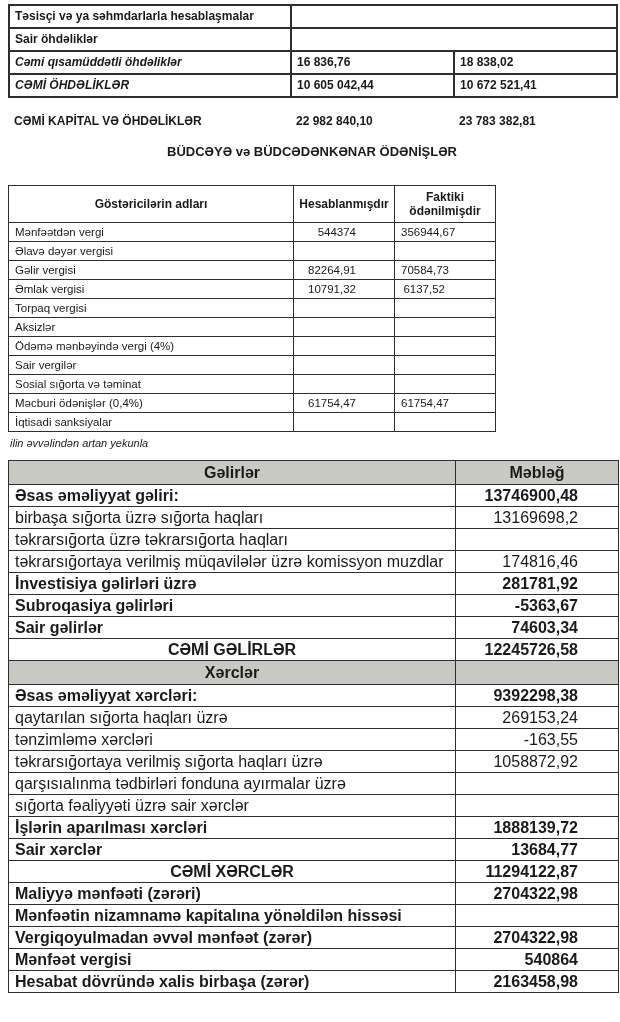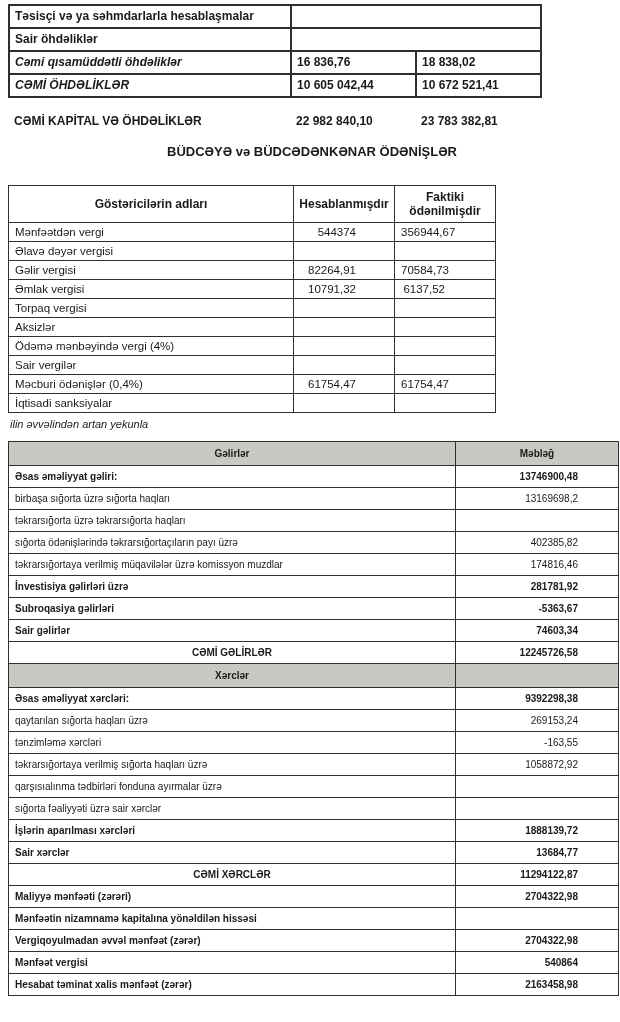--- a/index.html
+++ b/index.html
@@ -11,21 +11,21 @@
   }
   body {
     font-family: "Liberation Sans", sans-serif;
     color: #1a1a1a;
     padding: 4px 2px 0 8px;
   }
   :root { --border-c: #2e2e2e; --hdr-bg: #c9c9c3; }
   table { border-collapse: collapse; table-layout: fixed; }
 
   
-  .t1 { width: 534px; }
+  .t1 { width: 610px; }
   .t1 td {
     border: 2px solid var(--border-c);
     padding: 3px 5px; font-weight: bold;
     font-size: 12px; line-height: 15px;
     overflow: hidden; white-space: nowrap;
   }
   .t1 .lbl { width: 282px; }
   .t1 .v1  { width: 123px; }
   .t1 .v2  { width: 205px; }
   .t1 tr.ital .lbl { font-style: italic; margin-left: 12px; }
@@ -57,21 +57,21 @@
   
   .note {
     font-style: italic; font-size: 11px;
     margin: 5px 0 0 2px; line-height: 13px;
   }
 
   
   .t3 { width: 610px; margin-top: 10px; }
   .t3 td {
     border: 1px solid var(--border-c);
-    font-size: 10px; line-height: 15px;
+    font-size: 16px; line-height: 15px;
     padding: 3px 6px; overflow: hidden; white-space: nowrap;
   }
   .t3 .c-l { width: 447px; }
   .t3 .c-v { width: 163px; text-align: right; padding-right: 40px; }
   .t3 tr.hdr td {
     background: var(--hdr-bg);
     font-weight: bold; text-align: center; padding: 4px;
   }
   .t3 tr.hdr .c-v { padding-right: 4px; }
   .t3 tr.bold td { font-weight: bold; }
@@ -156,20 +156,25 @@
           <td class="c-label">Ödəmə mənbəyində vergi (4%)</td>
           <td class="c-acc"></td>
           <td class="c-paid"></td>
         </tr>
         <tr>
           <td class="c-label">Sair vergilər</td>
           <td class="c-acc"></td>
           <td class="c-paid"></td>
         </tr>
         <tr>
+          <td class="c-label">Sosial sığorta və təminat</td>
+          <td class="c-acc"></td>
+          <td class="c-paid"></td>
+        </tr>
+        <tr>
           <td class="c-label">Məcburi ödənişlər (0,4%)</td>
           <td class="c-acc">61754,47</td>
           <td class="c-paid">61754,47</td>
         </tr>
         <tr>
           <td class="c-label">İqtisadi sanksiyalar</td>
           <td class="c-acc"></td>
           <td class="c-paid"></td>
         </tr>
       </tbody>
@@ -189,24 +194,20 @@
         </tr>
         <tr>
           <td class="c-l">birbaşa sığorta üzrə sığorta haqları</td>
           <td class="c-v">13169698,2</td>
         </tr>
         <tr>
           <td class="c-l">təkrarsığorta üzrə təkrarsığorta haqları</td>
           <td class="c-v"></td>
         </tr>
         <tr>
-          <td class="c-l">sığorta ödənişlərində təkrarsığortaçıların payı üzrə</td>
-          <td class="c-v">402385,82</td>
-        </tr>
-        <tr>
           <td class="c-l">təkrarsığortaya verilmiş müqavilələr üzrə komissyon muzdlar</td>
           <td class="c-v">174816,46</td>
         </tr>
         <tr class="bold">
           <td class="c-l">İnvestisiya gəlirləri üzrə</td>
           <td class="c-v">281781,92</td>
         </tr>
         <tr class="bold">
           <td class="c-l">Subroqasiya gəlirləri</td>
           <td class="c-v">-5363,67</td>
@@ -269,19 +270,19 @@
         </tr>
         <tr class="bold">
           <td class="c-l">Vergiqoyulmadan əvvəl mənfəət (zərər)</td>
           <td class="c-v">2704322,98</td>
         </tr>
         <tr class="bold">
           <td class="c-l">Mənfəət vergisi</td>
           <td class="c-v">540864</td>
         </tr>
         <tr class="bold">
-          <td class="c-l">Hesabat təminat xalis mənfəət (zərər)</td>
+          <td class="c-l">Hesabat dövründə xalis birbaşa (zərər)</td>
           <td class="c-v">2163458,98</td>
         </tr>
       </tbody>
   </table>
 
 </div>
 
 </body></html>

